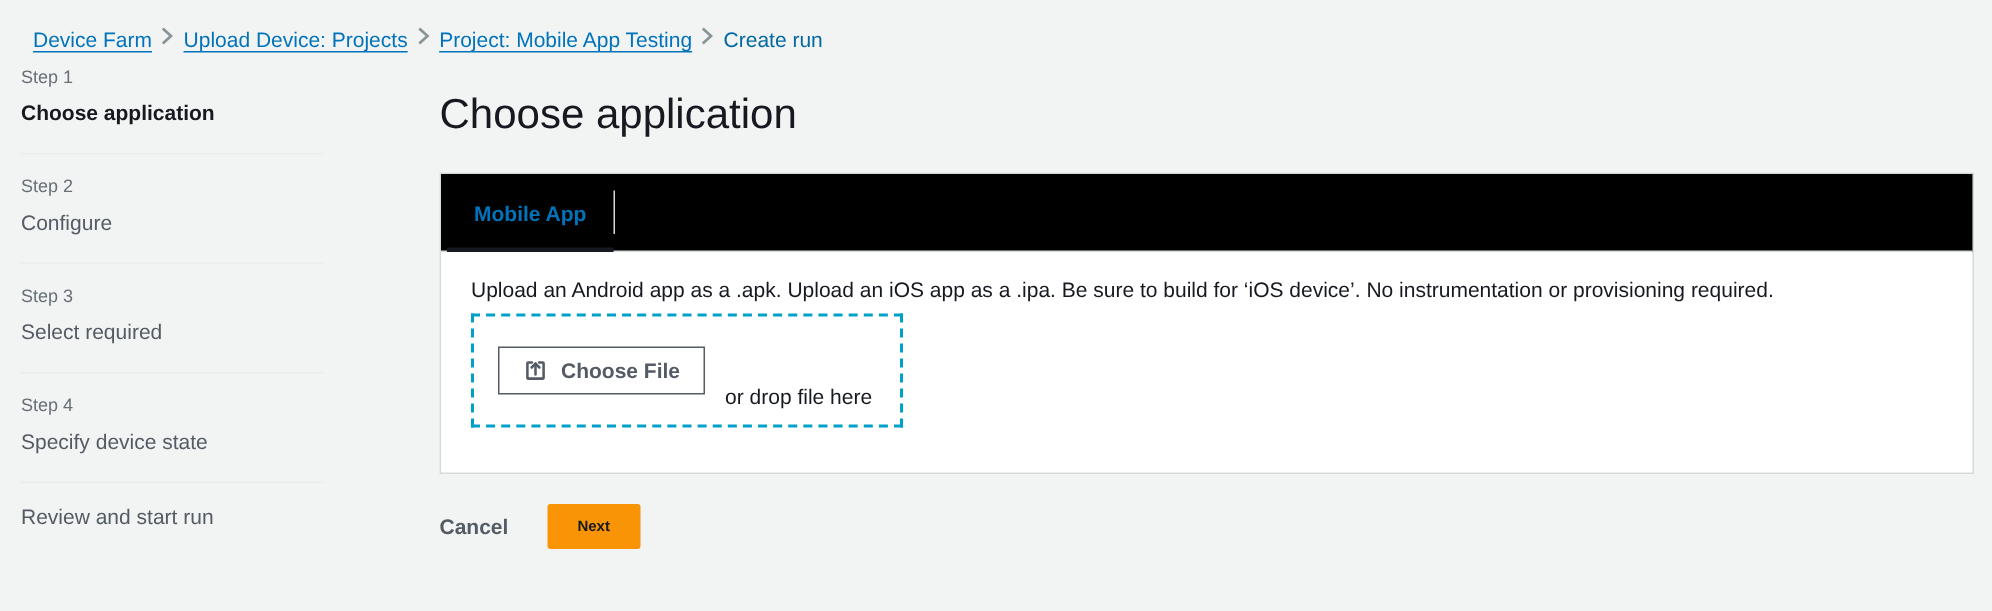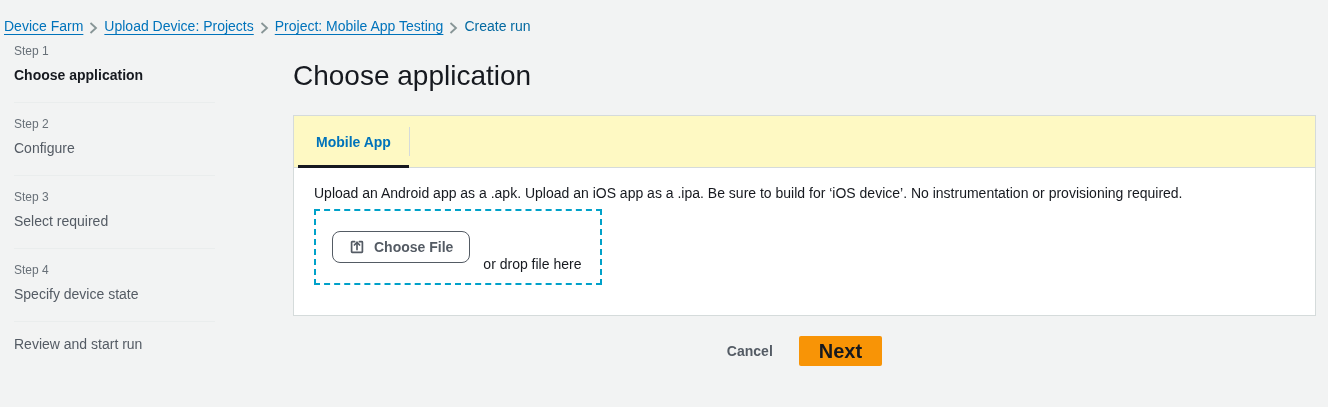--- a/index.html
+++ b/index.html
@@ -5,23 +5,23 @@
   * { margin: 0; padding: 0; box-sizing: border-box; }
   html, body { width: 1328px; height: 407px; overflow: hidden; }
   body {
     background: #f2f3f3;
     font-family: "Liberation Sans", "DejaVu Sans", sans-serif;
     color: #16191f;
   }
 
   
   .breadcrumb {
-    padding: 18px 0 0 4px;
-    display: flex;
-    align-items: flex-end;
+    padding: 18px 0 0 22px;
+    display: flex;
+    align-items: flex-start;
     gap: 4px;
     font-size: 14px;
     height: 34px;
   }
   .breadcrumb a {
     color: #0073bb;
     text-decoration: underline;
     text-decoration-thickness: 1px;
     text-underline-offset: 3px;
     cursor: pointer;
@@ -47,21 +47,21 @@
     margin-top: 21px;
     background: #ffffff;
     border: 1px solid #d5dbdb;
   }
   .tabs {
     display: flex;
     align-items: stretch;
     height: 52px;
     border-bottom: 1px solid #d5dbdb;
     padding-left: 4px;
-    background: #fef9c3;
+    background: #000000;
   }
   .tab {
     position: relative;
     background: none;
     border: none;
     font-family: inherit;
     font-size: 14px;
     font-weight: 700;
     color: #545b64;
     padding: 0 18px;
@@ -90,54 +90,54 @@
     gap: 13px;
   }
   .choose-file-btn {
     display: inline-flex;
     align-items: center;
     gap: 9px;
     height: 32px;
     padding: 0 16px;
     background: #ffffff;
     border: 1px solid #545b64;
-    border-radius: 8px;
+    border-radius: 0;
     font-family: inherit;
     font-size: 14px;
     font-weight: 700;
     color: #545b64;
     cursor: pointer;
   }
   .drop-hint { font-size: 14px; color: #16191f; margin-top: 34px; }
 
   
   .actions {
     margin-top: 20px;
     display: flex;
-    justify-content: center;
+    justify-content: flex-start;
     align-items: center;
     gap: 26px;
   }
   .cancel-btn {
     background: none;
     border: none;
     font-family: inherit;
     font-size: 14px;
     font-weight: 700;
     color: #545b64;
     cursor: pointer;
   }
   .next-btn {
     background: #f89406;
     border: none;
     border-radius: 2px;
     height: 30px;
     padding: 4px 20px;
     font-family: inherit;
-    font-size: 20px;
+    font-size: 10px;
     font-weight: 700;
     color: #16191f;
     cursor: pointer;
   }
 </style>
 </head>
 <body>
 
 <nav class="breadcrumb">
   <a>Device Farm</a>

